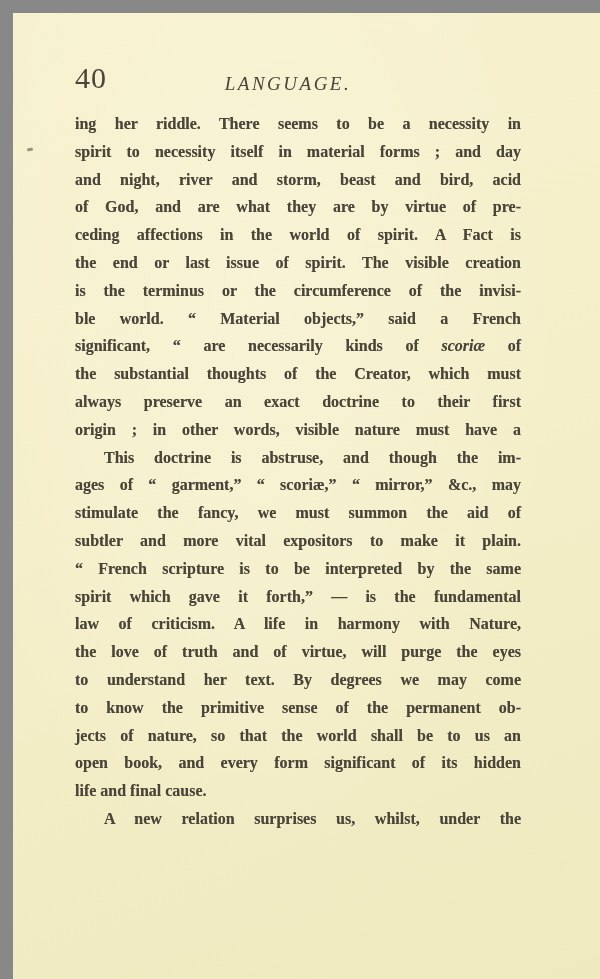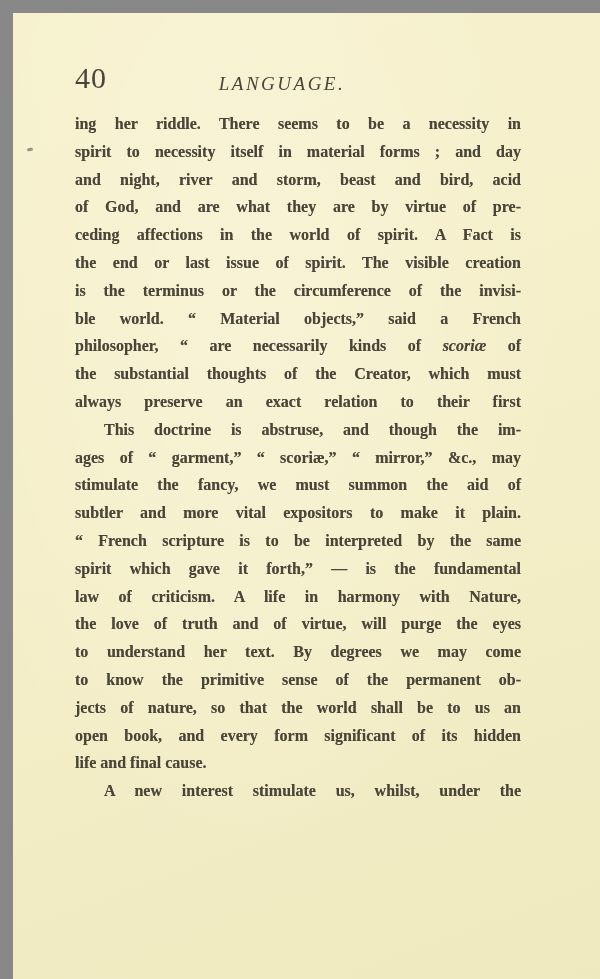--- a/index.html
+++ b/index.html
@@ -13,21 +13,21 @@
     overflow:hidden;
     font-family:"Liberation Serif","DejaVu Serif",serif;
     color:#4a4539;
   }
   .pageno{
     position:absolute;top:50px;left:62px;
     font-size:30px;line-height:30px;
     letter-spacing:1px;
   }
   .runtitle{
-    position:absolute;top:61px;left:46px;width:446px;
+    position:absolute;top:61px;left:52px;width:446px;
     text-align:center;
     font-style:italic;
     font-size:19px;line-height:19px;
     letter-spacing:2.5px;
   }
   .text{
     position:absolute;top:97px;left:62px;width:446px;
   }
   .line{
     height:27.8px;line-height:27.8px;
@@ -66,43 +66,44 @@
 
     <div>
       <div class="line">ing her riddle.  There seems to be a necessity in</div>
       <div class="line">spirit to necessity itself in material forms ; and day</div>
       <div class="line">and night, river and storm, beast and bird, acid</div>
       <div class="line">of God, and are what they are by virtue of pre-</div>
       <div class="line">ceding affections in the world of spirit.  A Fact is</div>
       <div class="line">the end or last issue of spirit.  The visible creation</div>
       <div class="line">is the terminus or the circumference of the invisi-</div>
       <div class="line">ble world.  “ Material objects,” said a French</div>
-      <div class="line"><span>philosopher, “ are necessarily kinds of </span><span class="it">scoriæ</span><span> of</span></div>
+      <div class="line"><span>significant, “ are necessarily kinds of </span><span class="it">scoriæ</span><span> of</span></div>
       <div class="line">the substantial thoughts of the Creator, which must</div>
-      <div class="line">always preserve an exact relation to their first</div>
+      <div class="line">always preserve an exact doctrine to their first</div>
+      <div class="line">origin ; in other words, visible nature must have a</div>
     </div>
 
     <div>
       <div class="line indent">This doctrine is abstruse, and though the im-</div>
       <div class="line">ages of “ garment,” “ scoriæ,” “ mirror,” &amp;c., may</div>
       <div class="line">stimulate the fancy, we must summon the aid of</div>
       <div class="line">subtler and more vital expositors to make it plain.</div>
       <div class="line">“ French scripture is to be interpreted by the same</div>
       <div class="line">spirit which gave it forth,” — is the fundamental</div>
       <div class="line">law of criticism.  A life in harmony with Nature,</div>
       <div class="line">the love of truth and of virtue, will purge the eyes</div>
       <div class="line">to understand her text.  By degrees we may come</div>
       <div class="line">to know the primitive sense of the permanent ob-</div>
       <div class="line">jects of nature, so that the world shall be to us an</div>
       <div class="line">open book, and every form significant of its hidden</div>
       <div class="line end">life and final cause.</div>
     </div>
 
     <div>
-      <div class="line indent">A new interest stimulate us, whilst, under the</div>
+      <div class="line indent">A new relation surprises us, whilst, under the</div>
     </div>
 
   </div>
 
   <div class="speck"></div>
   <div class="edge-right"></div>
   <div class="edge-bottom"></div>
 
 </div>
 

